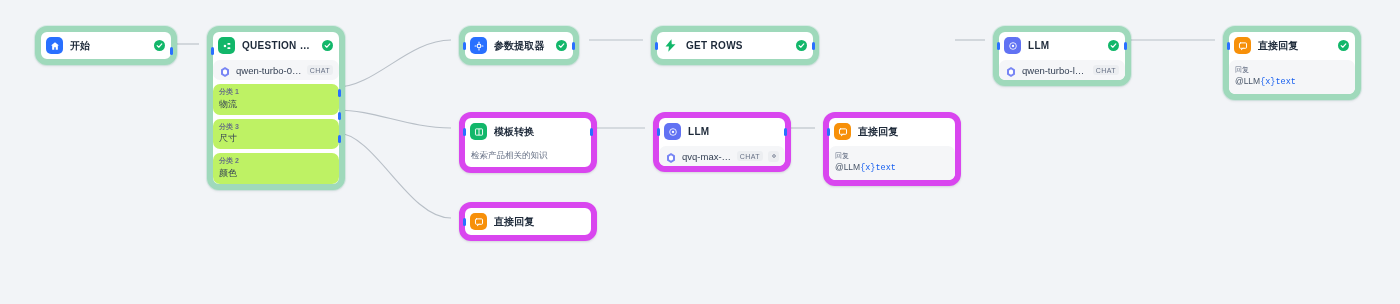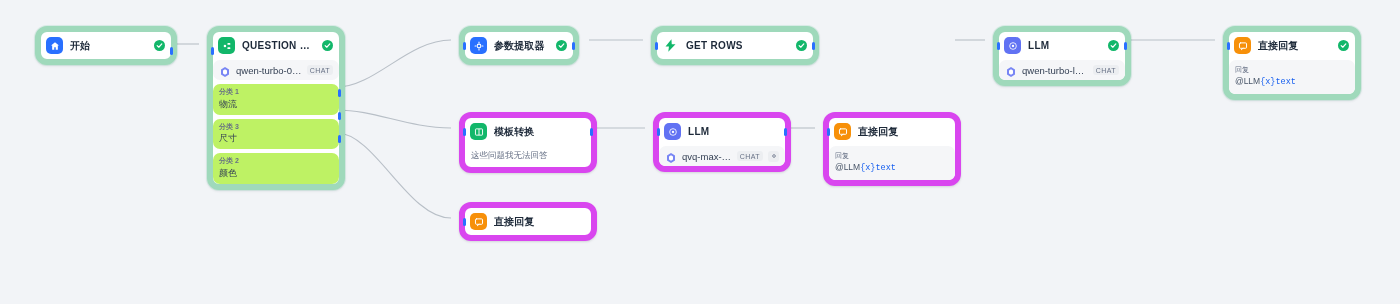--- a/index.html
+++ b/index.html
@@ -301,21 +301,21 @@
   <div class="node" style="left:451px; top:112px; width:138px;">
     <div class="node-head">
       <span class="nicon" style="background:#12b76a;">
         <svg width="10" height="10" viewBox="0 0 24 24" fill="none" stroke="#fff" stroke-width="2.2" stroke-linejoin="round">
             <rect x="3.5" y="4.5" width="17" height="15" rx="1.5"></rect>
             <path d="M12 4.5v15"></path>
           </svg>
       </span>
       <span class="ntitle">模板转换</span>
     </div>
-    <div class="sub-desc">这些问题我无法回答</div>
+    <div class="sub-desc">检索产品相关的知识</div>
     <div class="port" style="left:-2px; top:10px;"></div>
     <div class="port" style="right:-2px; top:10px;"></div>
   </div>
 
   <div class="node" style="left:645px; top:112px; width:138px;">
     <div class="node-head">
       <span class="nicon" style="background:#6172f3;">
         <svg width="10" height="10" viewBox="0 0 24 24" fill="none" stroke="#fff" stroke-width="2">
             <circle cx="12" cy="12" r="8"></circle>
             <circle cx="12" cy="12" r="2.8" fill="#fff" stroke="none"></circle>

